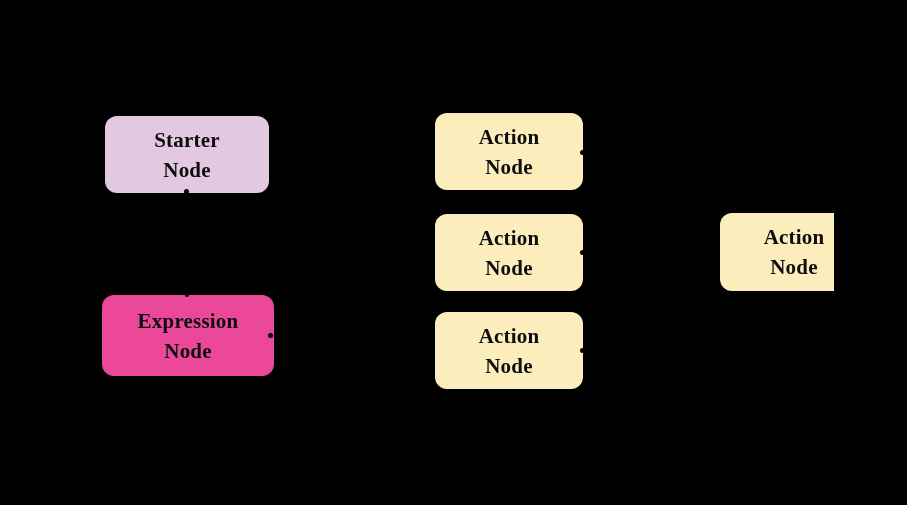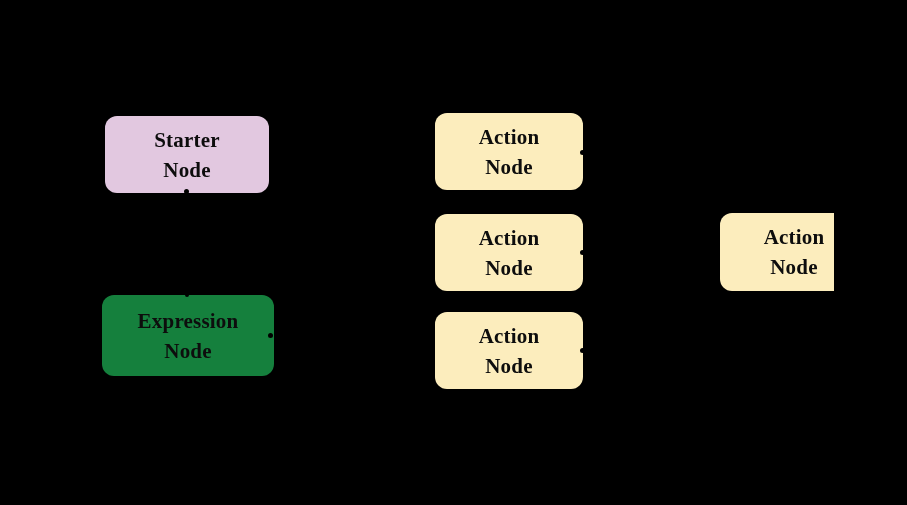--- a/index.html
+++ b/index.html
@@ -57,21 +57,21 @@
 </head>
 <body>
 
 <div class="canvas">
 
   <div class="node n-starter" style="background: rgb(226, 200, 224);">
     <span class="label">Starter
 Node</span>
   </div>
 
-  <div class="node n-expression" style="background: #15803d;">
+  <div class="node n-expression" style="background: #ec4899;">
     <span class="label">Expression
 Node</span>
   </div>
 
   <div class="node n-action-1" style="background: rgb(252, 237, 189);">
     <span class="label">Action
 Node</span>
   </div>
 
   <div class="node n-action-2" style="background: rgb(252, 237, 189);">

